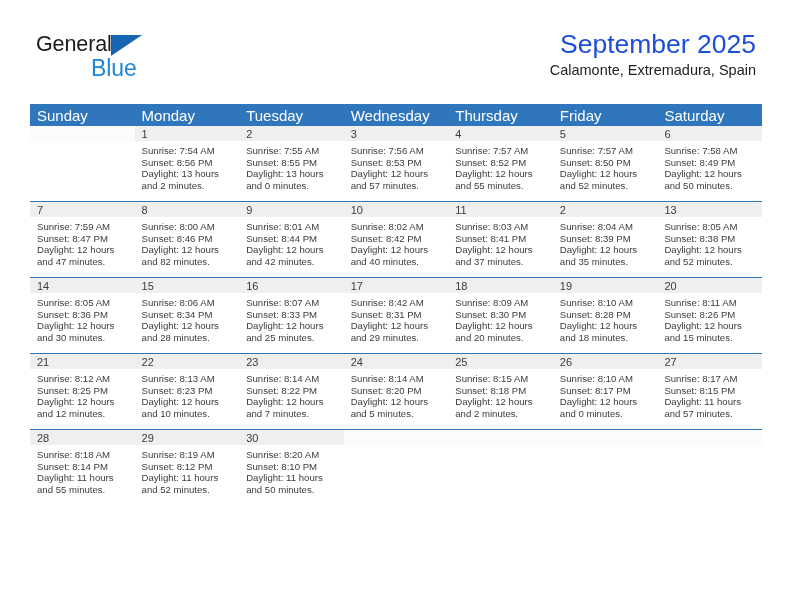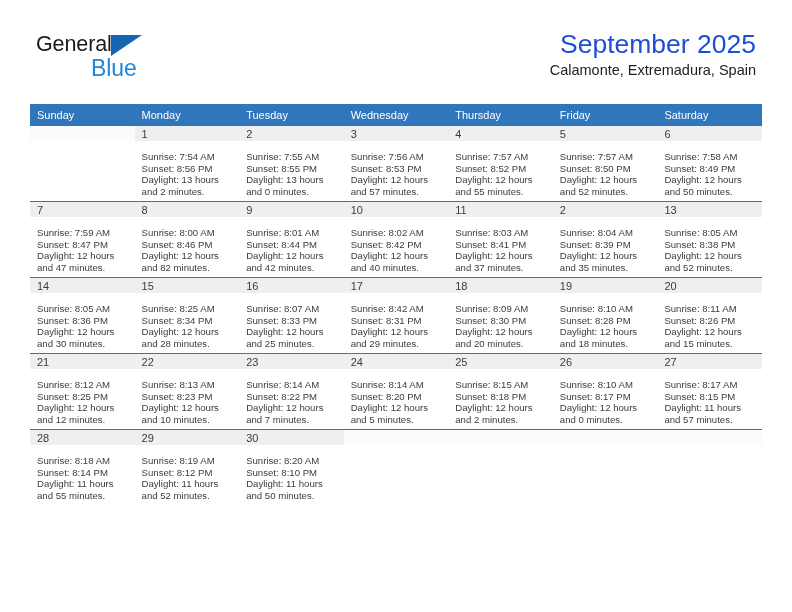--- a/index.html
+++ b/index.html
@@ -92,21 +92,21 @@
     left: 30px;
     top: 104px;
     width: 732px;
     border-collapse: collapse;
     table-layout: fixed;
   }
   .calendar th {
     background: #2f76bc;
     color: #ffffff;
     font-weight: normal;
-    font-size: 11px;
+    font-size: 15px;
     line-height: 13px;
     text-align: left;
     padding: 4px 0 4px 7px;
     height: 14px;
     border: none;
   }
   .calendar td {
     vertical-align: top;
     padding: 0;
     border: none;
@@ -123,21 +123,21 @@
     padding: 1px 0 1px 7px;
     font-size: 11px;
     line-height: 14px;
     color: #3c3c3c;
     box-sizing: border-box;
   }
   .daynum-band.empty {
     background: #fbfbfb;
   }
   .cell-body {
-    padding: 10px 6px 0 7px;
+    padding: 4px 6px 0 7px;
     font-size: 9.6px;
     line-height: 11.6px;
     color: #3c3c3c;
   }
   .cell-body div {
     white-space: nowrap;
   }
   .cell-blank .cell-body { visibility: hidden; }
 </style>
 </head>
@@ -309,21 +309,21 @@
             <div class="cell-body">
               <div>Sunrise: 8:05 AM</div>
               <div>Sunset: 8:36 PM</div>
               <div>Daylight: 12 hours</div>
               <div>and 30 minutes.</div>
             </div>
           </td>
           <td>
             <div class="daynum-band">15</div>
             <div class="cell-body">
-              <div>Sunrise: 8:25 AM</div>
+              <div>Sunrise: 8:06 AM</div>
               <div>Sunset: 8:34 PM</div>
               <div>Daylight: 12 hours</div>
               <div>and 28 minutes.</div>
             </div>
           </td>
           <td>
             <div class="daynum-band">16</div>
             <div class="cell-body">
               <div>Sunrise: 8:07 AM</div>
               <div>Sunset: 8:33 PM</div>

